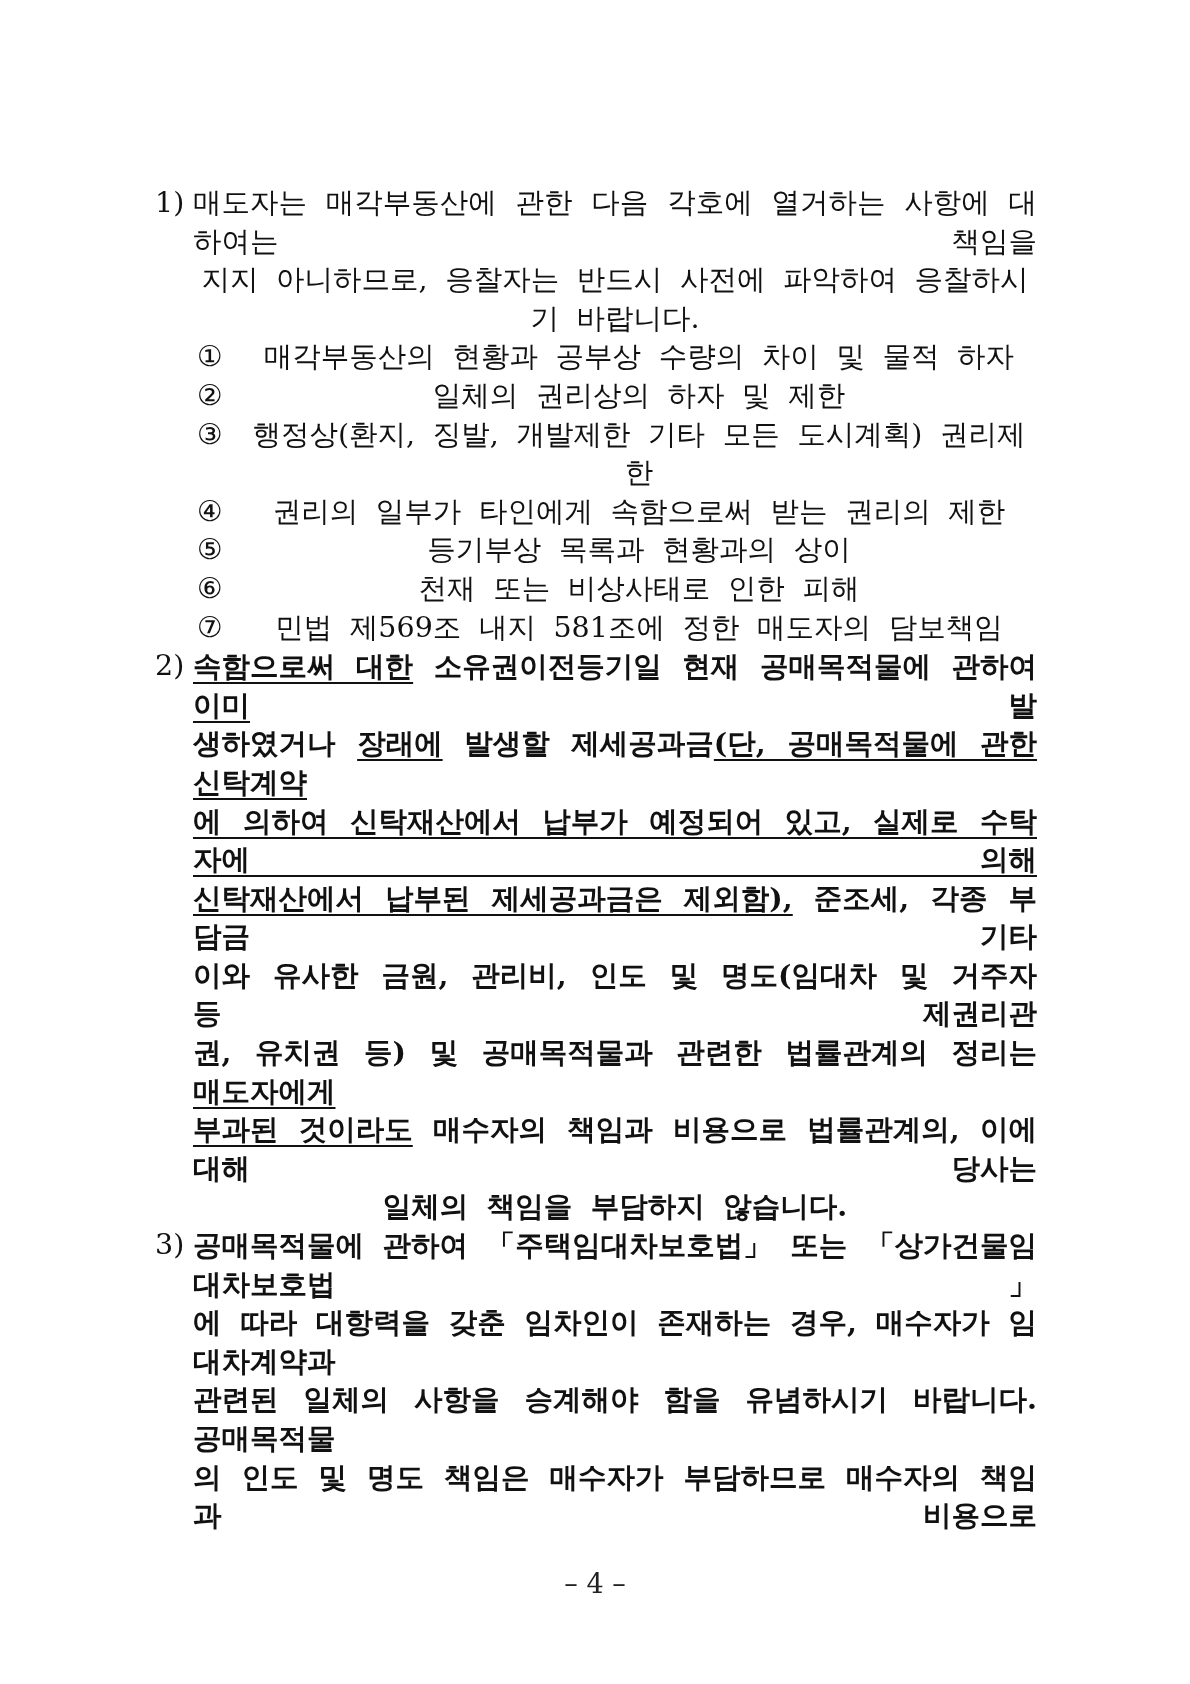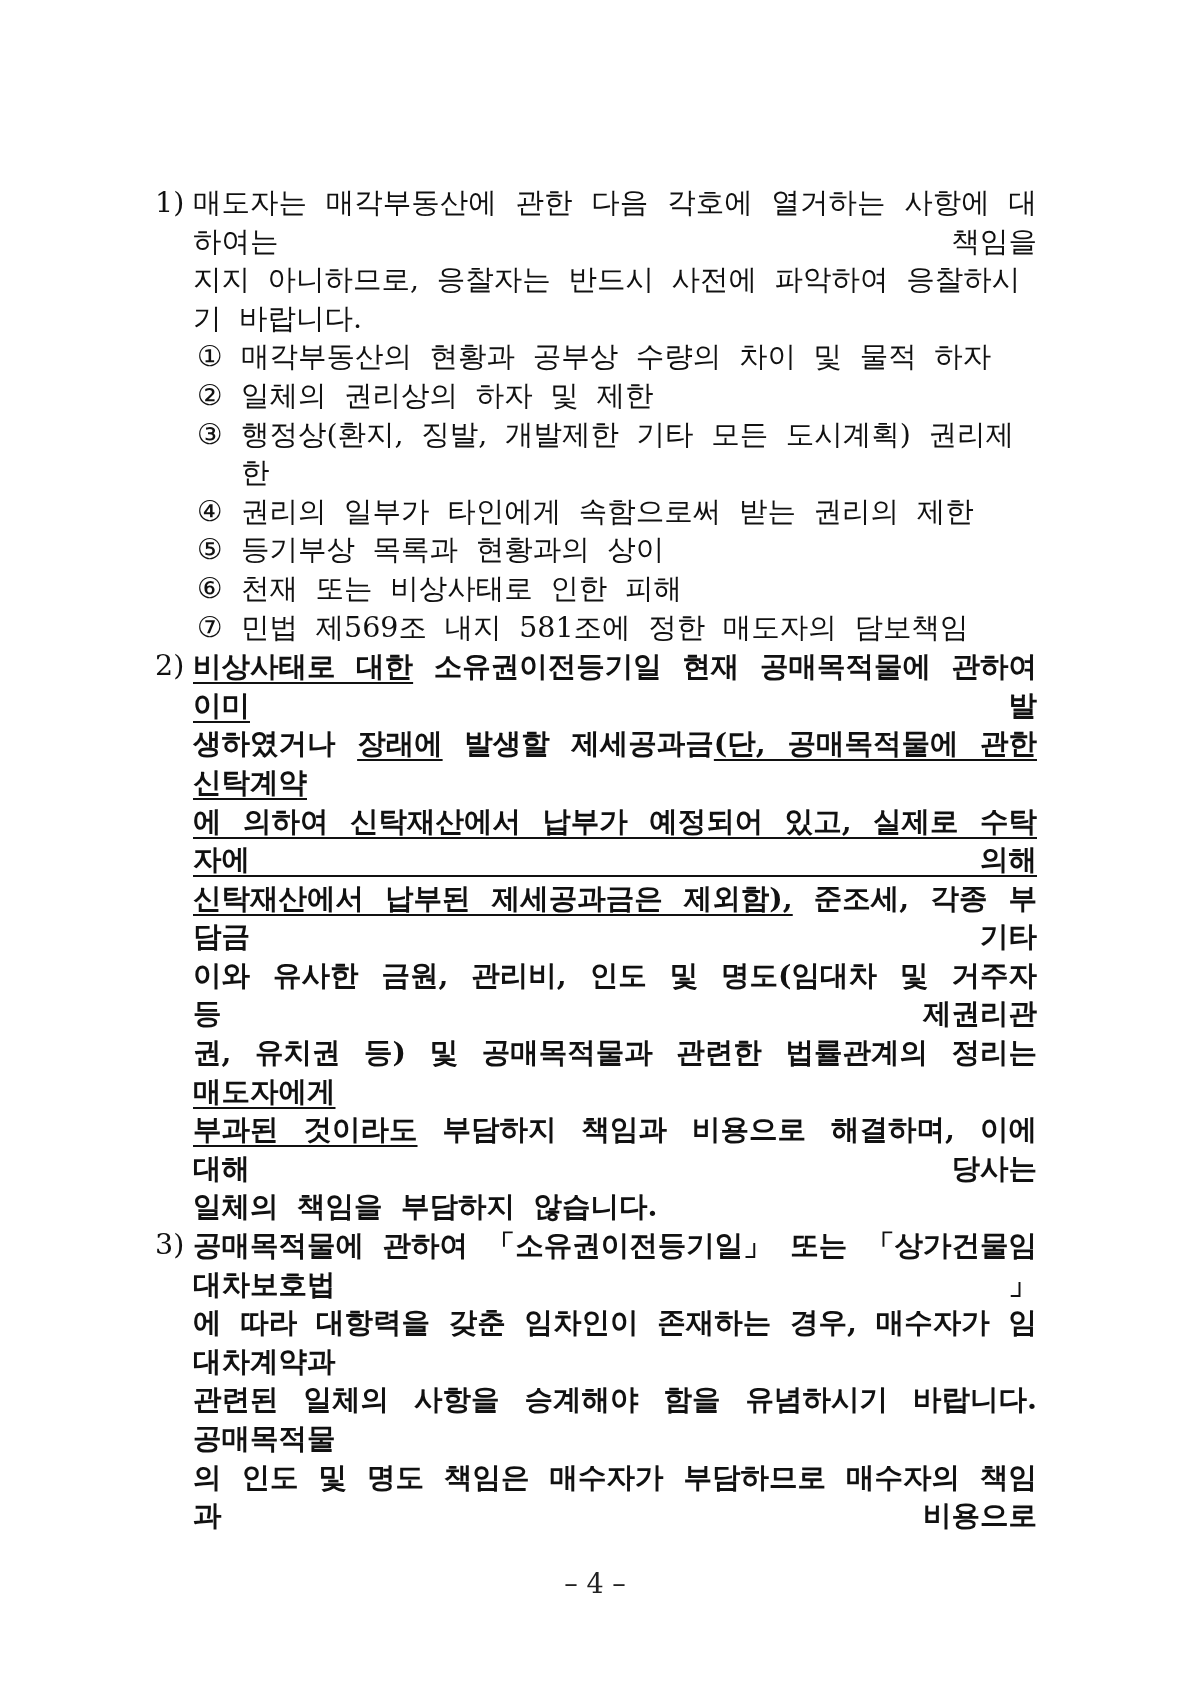--- a/index.html
+++ b/index.html
@@ -25,21 +25,21 @@
   .item{position:relative;padding-left:38px;}
   .marker{
     position:absolute;
     left:0;
     top:0;
     font-weight:400;
   }
   .item.bold .body{font-weight:700;}
   .subitem{position:relative;padding-left:86px;}
   .smarker{position:absolute;left:42px;top:0;font-weight:400;}
-  .line{text-align:left;white-space:normal;}
+  .line{text-align:center;white-space:normal;}
   .line.just{text-align:justify;text-align-last:justify;}
   .u{
     text-decoration:underline;
     text-underline-offset:6px;
     text-decoration-thickness:1.6px;
   }
   .footer{
     position:absolute;
     left:0;
     top:1568px;
@@ -99,34 +99,34 @@
       </div>
       <div class="subitem">
         <span class="smarker">⑦</span>
         <div class="sbody">
           <div class="line"><span>민법 제569조 내지 581조에 정한 매도자의 담보책임</span></div>
         </div>
       </div>
       <div class="item bold">
         <span class="marker">2)</span>
         <div class="body">
-          <div class="line just"><span class="u">비상사태로 대한</span><span> 소유권이전등기일 현재 공매목적물에 관하여 </span><span class="u">이미</span><span> 발</span></div>
+          <div class="line just"><span class="u">속함으로써 대한</span><span> 소유권이전등기일 현재 공매목적물에 관하여 </span><span class="u">이미</span><span> 발</span></div>
           <div class="line just"><span>생하였거나 </span><span class="u">장래에</span><span> 발생할 제세공과금</span><span class="u">(단, 공매목적물에 관한 신탁계약</span></div>
           <div class="line just"><span class="u">에 의하여 신탁재산에서 납부가 예정되어 있고, 실제로 수탁자에 의해</span></div>
           <div class="line just"><span class="u">신탁재산에서 납부된 제세공과금은 제외함),</span><span> 준조세, 각종 부담금 기타</span></div>
           <div class="line just"><span>이와 유사한 금원, 관리비, 인도 및 명도(임대차 및 거주자 등 제권리관</span></div>
           <div class="line just"><span>권, 유치권 등) 및 공매목적물과 관련한 법률관계의 정리는 </span><span class="u">매도자에게</span></div>
-          <div class="line just"><span class="u">부과된 것이라도</span><span> 부담하지 책임과 비용으로 해결하며, 이에 대해 당사는</span></div>
+          <div class="line just"><span class="u">부과된 것이라도</span><span> 매수자의 책임과 비용으로 법률관계의, 이에 대해 당사는</span></div>
           <div class="line"><span>일체의 책임을 부담하지 않습니다.</span></div>
         </div>
       </div>
       <div class="item bold">
         <span class="marker">3)</span>
         <div class="body">
-          <div class="line just"><span>공매목적물에 관하여 「소유권이전등기일」 또는 「상가건물임대차보호법」</span></div>
+          <div class="line just"><span>공매목적물에 관하여 「주택임대차보호법」 또는 「상가건물임대차보호법」</span></div>
           <div class="line just"><span>에 따라 대항력을 갖춘 임차인이 존재하는 경우, 매수자가 임대차계약과</span></div>
           <div class="line just"><span>관련된 일체의 사항을 승계해야 함을 유념하시기 바랍니다. 공매목적물</span></div>
           <div class="line just"><span>의 인도 및 명도 책임은 매수자가 부담하므로 매수자의 책임과 비용으로</span></div>
         </div>
       </div>
     </div>
   <div class="footer">– 4 –</div>
 </div>
 
 </body></html>

